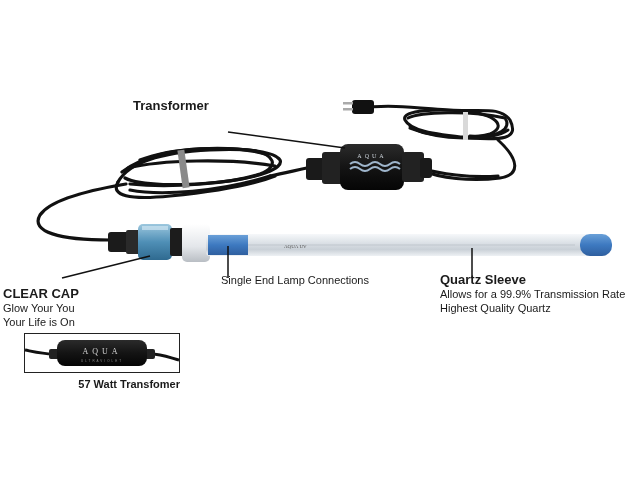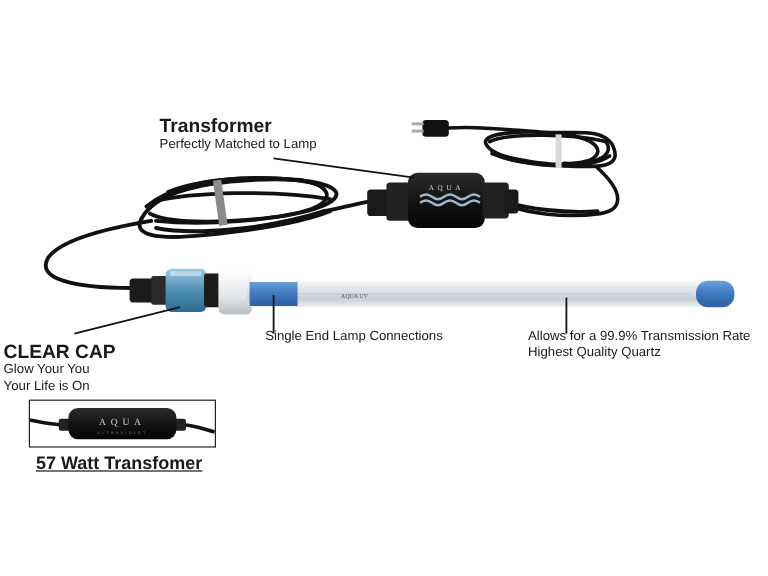--- a/index.html
+++ b/index.html
@@ -1,22 +1,22 @@
 <!DOCTYPE html>
 <html><head>
   <meta charset="utf-8">
   <style>
     html, body { margin: 0; padding: 0; background: #ffffff; }
     body { width: 640px; height: 480px; position: relative; overflow: hidden; font-family: "Liberation Sans", sans-serif; color: #111; }
     .scene { position: absolute; left: 0; top: 0; width: 640px; height: 480px; }
     .label { position: absolute; font-size: 11px; line-height: 14px; color: #1a1a1a; }
-    .label .title { font-weight: bold; font-size: 16px; }
+    .label .title { font-weight: bold; font-size: 13px; }
     .label .line { display: block; }
     .inset { position: absolute; left: 24px; top: 333px; width: 154px; height: 38px; border: 1.5px solid #222; background: #fff; }
-    .inset-caption { position: absolute; left: 30px; top: 378px; width: 150px; text-align: left; font-weight: bold; font-size: 15px; color: #1a1a1a; text-decoration: underline; }
+    .inset-caption { position: absolute; left: 30px; top: 378px; width: 150px; text-align: right; font-weight: bold; font-size: 11px; color: #1a1a1a; }
   </style>
 </head>
 <body>
 
 <svg class="scene" viewBox="0 0 640 480" width="640" height="480">
   <defs>
     <linearGradient id="sleeveGrad" x1="0" y1="0" x2="0" y2="1">
       <stop offset="0" stop-color="#f6f8fa"></stop>
       <stop offset="0.35" stop-color="#dfe4e9"></stop>
       <stop offset="0.7" stop-color="#c9d0d7"></stop>
@@ -112,34 +112,34 @@
   <g stroke="#111" stroke-width="1.5">
     <line x1="228" y1="132" x2="345" y2="148"></line>
     <line x1="62" y1="278" x2="150" y2="256"></line>
     <line x1="228" y1="246" x2="228" y2="278"></line>
     <line x1="472" y1="248" x2="472" y2="278"></line>
   </g>
 </svg>
 
 <div class="label" style="left:133px; top:99px;">
   <span class="line title">Transformer</span>
-  <span class="line">Perfectly Matched to Lamp</span>
 </div>
 
 <div class="label" style="left:3px; top:277px;margin-top:10px;">
   <span class="line title">CLEAR CAP</span>
   <span class="line">Glow Your You</span>
   <span class="line">Your Life is On</span>
 </div>
 
 <div class="label" style="left:221px; top:273px;">
   <span class="line">Single End Lamp Connections</span>
 </div>
 
 <div class="label" style="left:440px; top:273px;">
+  <span class="line title">Quartz Sleeve</span>
   <span class="line">Allows for a 99.9% Transmission Rate</span>
   <span class="line">Highest Quality Quartz</span>
 </div>
 
 <div class="inset">
   <svg width="154" height="38" viewBox="0 0 154 38">
     <path d="M0 16 C 10 18, 18 20, 28 20" stroke="#111" stroke-width="3" fill="none"></path>
     <path d="M126 20 C 136 20, 146 24, 154 26" stroke="#111" stroke-width="3" fill="none"></path>
     <rect x="24" y="15" width="10" height="10" rx="2" fill="#222"></rect>
     <rect x="120" y="15" width="10" height="10" rx="2" fill="#222"></rect>

